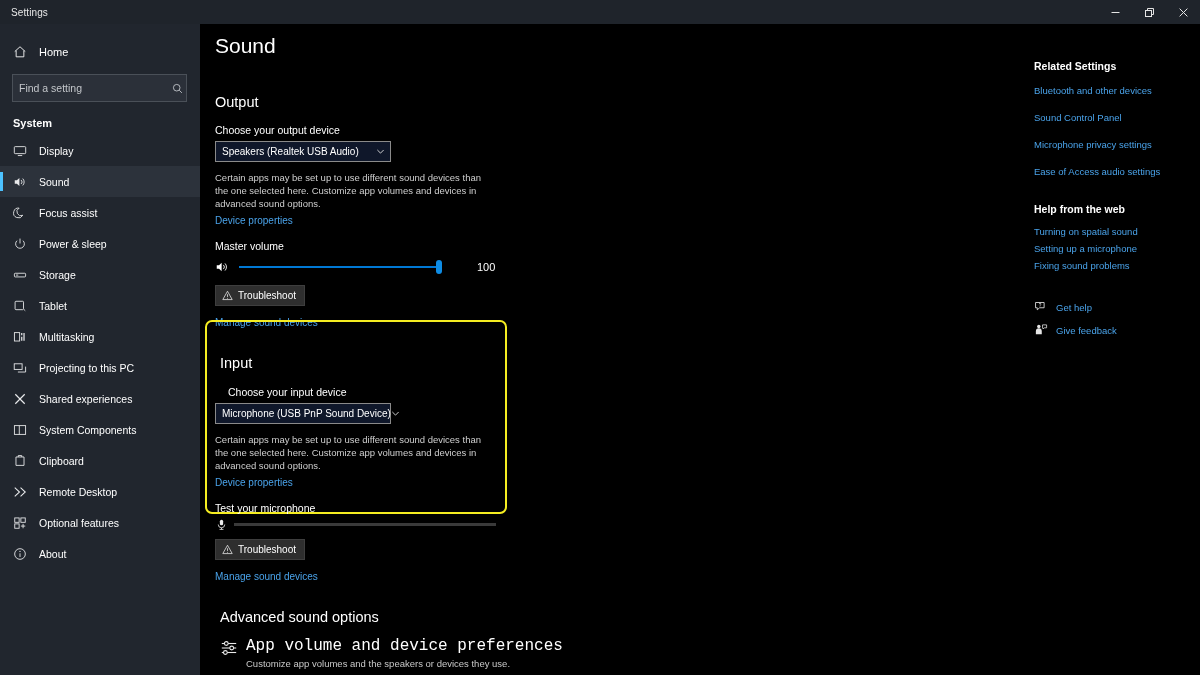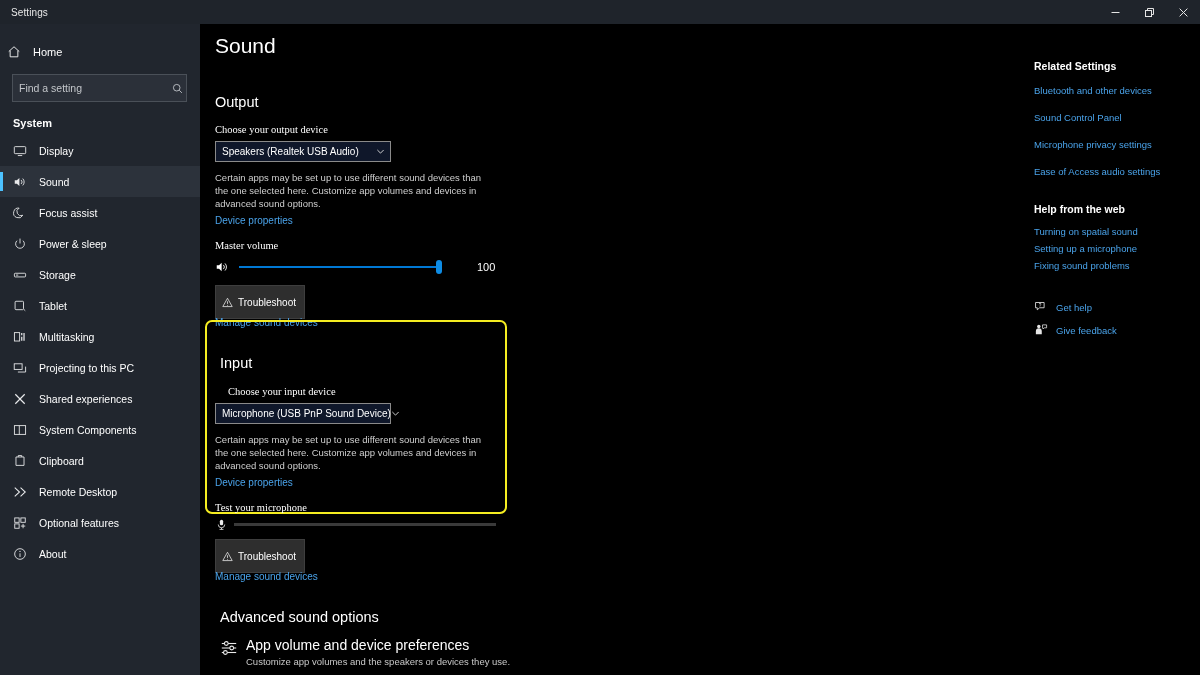--- a/index.html
+++ b/index.html
@@ -43,21 +43,21 @@
   
   #sidebar {
     position: absolute;
     left: 0; top: 24px;
     width: 200px; height: 651px;
     background: #21262e;
   }
   .nav-home {
     display: flex; align-items: center;
     height: 30px;
-    padding-left: 7px;
+    padding-left: 13px;
     margin-top: 13px;
   }
   .nav-home .ico { width: 22px; display: flex; align-items: center; color: #ffffff; }
   .nav-home .lbl { font-size: 11px; color: #ffffff; margin-left: 4px; }
 
   #search-wrap {
     margin: 7px 0 0 12px;
     width: 175px; height: 28px;
     background: #2b3039;
     border: 1px solid #4a5058;
@@ -123,21 +123,20 @@
     font-weight: normal;
     color: #ffffff;
   }
   .section-h {
     font-size: 14.5px;
     color: #ffffff;
   }
   .field-label {
     font-size: 10.5px;
     color: #ffffff;
-    font-family: Liberation Serif, serif;
   }
   .combo {
     width: 176px; height: 21px;
     background: #0f172a;
     border: 1px solid #8a8a8a;
     box-sizing: border-box;
     display: flex; align-items: center;
     padding-left: 6px;
   }
   .combo .cval { font-size: 10px; color: #ffffff; flex: 1 1 auto; white-space: nowrap; }
@@ -168,21 +167,21 @@
     position: absolute;
     top: -6px;
     width: 6px; height: 14px;
     background: #0e8ce4;
     border-radius: 3px;
   }
   .vol-num { font-size: 11px; color: #ffffff; margin-left: 38px; }
 
   .btn {
     display: inline-flex; align-items: center;
-    height: 34px;
+    height: 21px;
     background: #2e2e2e;
     border: 1px solid #3e3e3e;
     box-sizing: border-box;
     padding: 0 8px 0 6px;
   }
   .btn .b-ico { display: flex; align-items: center; color: #e8e8e8; margin-right: 5px; }
   .btn .b-lbl { font-size: 10px; color: #ffffff; white-space: nowrap; }
 
   
   #input-highlight {
@@ -202,21 +201,21 @@
     width: 262px; height: 3px;
     background: #3a3a3a;
     margin-left: 3px;
     position: relative;
   }
   .mic-fill { height: 3px; background: #0078d4; width: 0%; }
 
   
   .adv-item { display: flex; align-items: flex-start; }
   .adv-item .a-ico { width: 26px; color: #e9e9e9; display: flex; align-items: center; padding-top: 2px; }
-  .adv-t { font-size: 14px; color: #ffffff; }
+  .adv-t { font-size: 16px; color: #ffffff; font-family: Liberation Mono, monospace; }
   .adv-s { font-size: 9.5px; color: #c9c9c9; margin-top: 3px; }
 
   
   #rail {
     position: absolute;
     left: 1034px; top: 60px;
     width: 160px;
   }
   .rail-h { font-size: 10.5px; color: #ffffff; font-weight: bold; }
   .rail-lnk {

